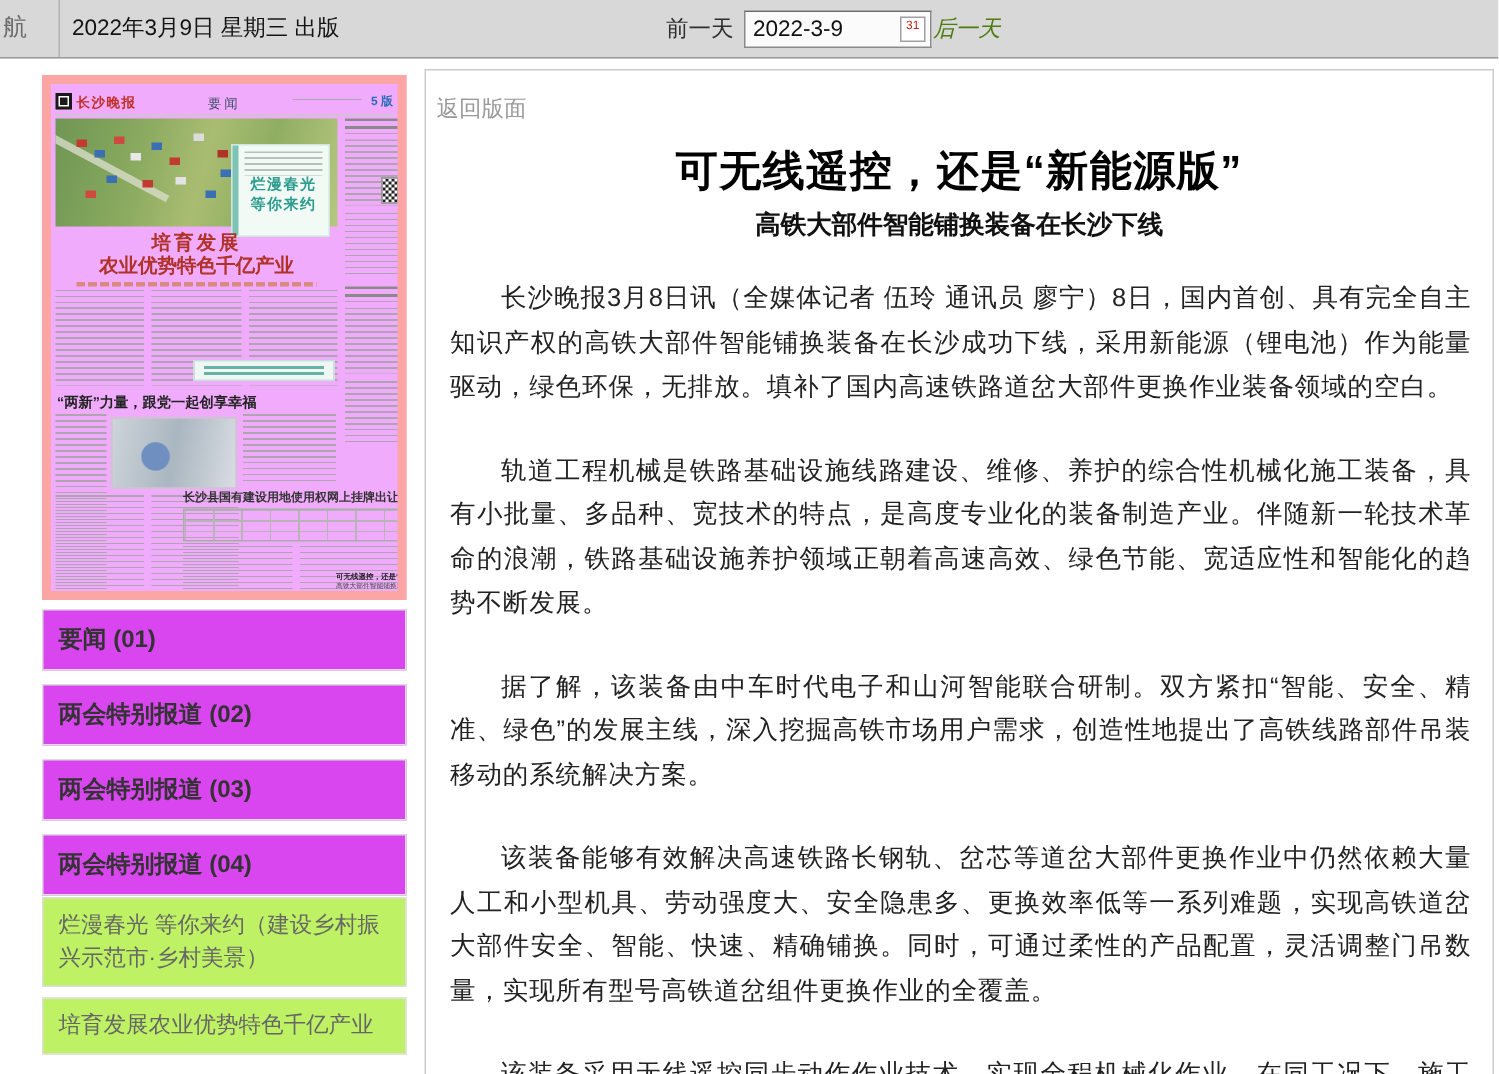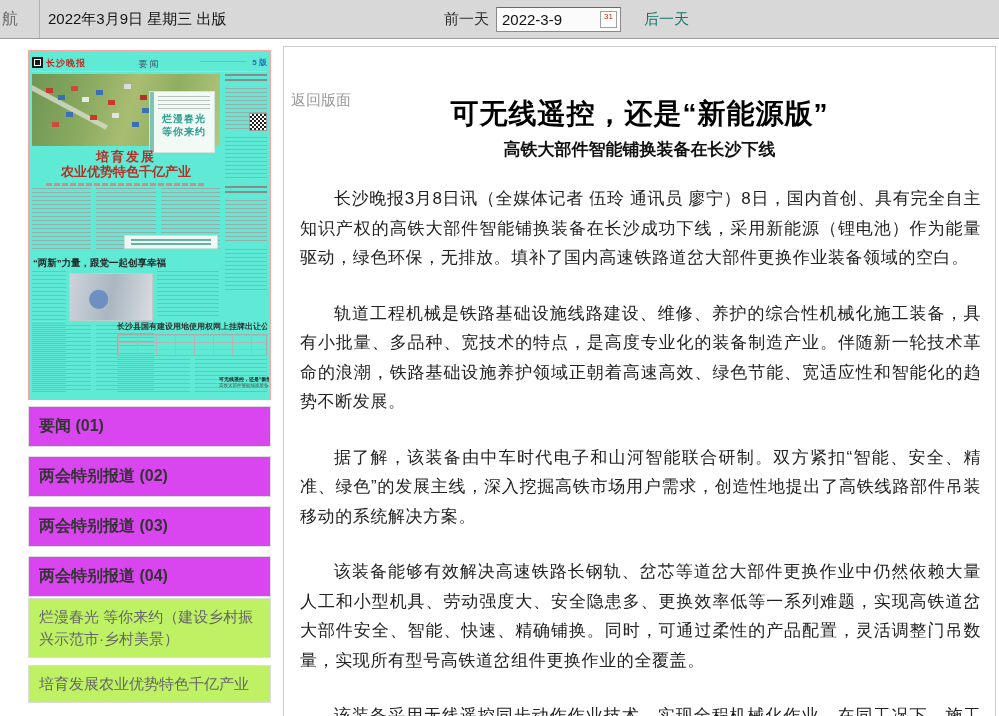--- a/index.html
+++ b/index.html
@@ -17,25 +17,25 @@
   .date-nav { position:absolute; left:444px; top:0; height:38px; display:flex; align-items:center; }
   .prev-day { font-size:15px; color:#2e2e2e; cursor:pointer; }
   .date-box { position:relative; margin-left:7px; width:125px; height:25px; }
   .date-input { width:125px; height:25px; border:1px solid #8a8a8a; border-top-color:#6a6a6a;
     background:#fbfbfb; font-size:15px; color:#111; padding:0 22px 0 5px;
     font-family:"Liberation Sans",sans-serif; }
   .cal-icon { position:absolute; right:4px; top:4px; width:17px; height:17px;
     background:#fff; border:1px solid #a0a0a0; }
   .cal-top { height:5px; background:#d23b30; border-bottom:1px solid #b22; }
   .cal-num { display:block; text-align:center; font-size:8px; line-height:10px; color:#c2271c; font-weight:normal; }
-  .next-day { margin-left:23px; font-size:15px; color:#0f766e; }
+  .next-day { margin-left:1px; font-size:15px; color:#4d7c0f;font-style:italic; }
   
   .sidebar { position:absolute; left:28px; top:50px; width:243px; }
-  .thumb { position:relative; width:243px; height:350px; border:1px solid #fca5a5;
-    background:#5eead4; overflow:hidden; cursor:pointer; }
+  .thumb { position:relative; width:243px; height:350px; border:6px solid #fca5a5;
+    background:#f0abfc; overflow:hidden; cursor:pointer; }
   .th-logo { position:absolute; left:3px; top:6px; width:11px; height:11px; background:#1a1a1a;
     box-shadow: inset 0 0 0 2px #1a1a1a, inset 0 0 0 3px #fff; }
   .th-mast { position:absolute; left:17px; top:6px; font-size:9px; font-weight:bold;
     color:#c03028; letter-spacing:1px; white-space:nowrap; }
   .th-section { position:absolute; left:0; right:0; top:7px; text-align:center;
     font-size:9px; color:#44506a; letter-spacing:2px; }
   .th-pagedash { position:absolute; right:24px; top:10px; width:46px; height:4px;
     background:repeating-linear-gradient(to right,#aaa 0 3px,transparent 3px 5px); }
   .th-pageno { position:absolute; right:3px; top:6px; font-size:8px; color:#2b6cb8; font-weight:bold; }
   .th-rule { position:absolute; left:3px; right:3px; top:20px; height:1px; background:#c9c9c9; }
@@ -99,21 +99,21 @@
   
   .nav-item { width:243px; border:1px solid #ddd; padding:9px 10px; cursor:pointer; }
   .nav-section { background:#d946ef; font-weight:bold; font-size:16px; color:#333; margin-top:9px; }
   .nav-section.first { margin-top:6px; }
   .nav-article { background:#bef264; font-size:15px; color:#666; line-height:22px; padding:7px 10px; }
   .nav-article.tight { margin-top:1px; }
   .nav-article.gap { margin-top:7px; }
   
   .main { position:absolute; left:283px; top:46px; width:713px; height:680px;
     border:1px solid #ccc; background:#fff; }
-  .back-link { position:absolute; left:7px; top:16px; font-size:15px; color:#999; cursor:pointer;margin-top:28px; }
+  .back-link { position:absolute; left:7px; top:16px; font-size:15px; color:#999; cursor:pointer; }
   .art-title { padding-top:48px; text-align:center; font-size:28px; font-weight:bold;
     color:#000; letter-spacing:1px; }
   .art-subtitle { margin-top:5px; text-align:center; font-size:17px; font-weight:bold; color:#111; }
   .art-body { margin:23px 14px 0 16px; }
   .art-body p { font-size:17px; line-height:29.5px; margin:0 0 26px; text-indent:2em;
     text-align:justify; letter-spacing:.6px; color:#222; }
 </style>
 </head>
 <body>
 

